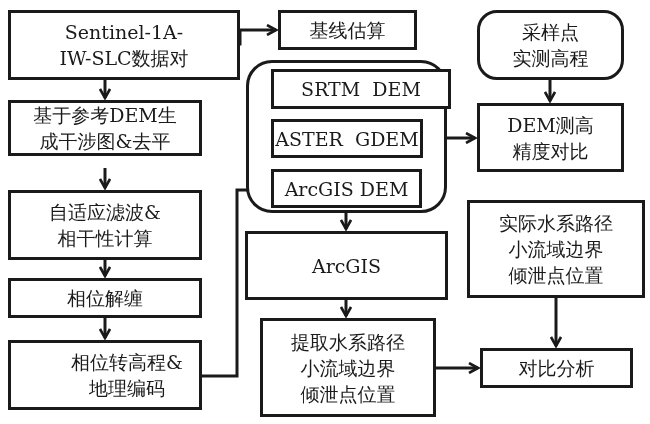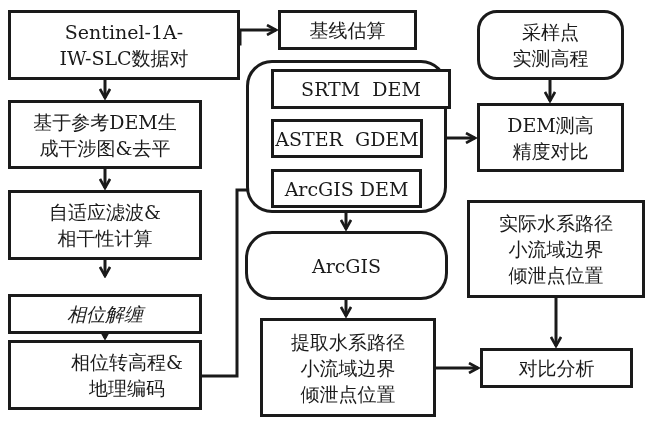--- a/index.html
+++ b/index.html
@@ -36,29 +36,29 @@
     <path d="M556,298 L556,346" marker-end="url(#arr)"></path>
   </g>
 </svg>
 
 <div class="container" style="left:246px;top:60px;width:201px;height:153px;"></div>
 
 <div class="box" style="left:8px;top:10px;width:232px;height:70px;">
   <span>Sentinel-1A-</span>
   <span>IW-SLC数据对</span>
 </div>
-<div class="box" style="left:8px;top:100px;width:194px;height:69px;">
+<div class="box" style="left:8px;top:100px;width:194px;height:56px;">
   <span>基于参考DEM生</span>
   <span>成干涉图&amp;去平</span>
 </div>
 <div class="box" style="left:8px;top:190px;width:194px;height:70px;">
   <span>自适应滤波&amp;</span>
   <span>相干性计算</span>
 </div>
-<div class="box" style="left:8px;top:294px;width:194px;height:40px;font-style:italic;">
+<div class="box" style="left:8px;top:278px;width:194px;height:40px;">
   <span>相位解缠</span>
 </div>
 <div class="box" style="left:8px;top:340px;width:194px;height:70px;padding-left:44px;">
   <span>相位转高程&amp;</span>
   <span>地理编码</span>
 </div>
 
 <div class="box" style="left:278px;top:10px;width:139px;height:40px;">
   <span>基线估算</span>
 </div>
@@ -75,21 +75,21 @@
 
 <div class="box" style="left:477px;top:10px;width:147px;height:70px;border-radius:20px;">
   <span>采样点</span>
   <span>实测高程</span>
 </div>
 <div class="box" style="left:477px;top:103px;width:147px;height:69px;">
   <span>DEM测高</span>
   <span>精度对比</span>
 </div>
 
-<div class="box" style="left:245px;top:231px;width:203px;height:69px;border-radius:27px;">
+<div class="box" style="left:245px;top:231px;width:203px;height:69px;">
   <span>ArcGIS</span>
 </div>
 <div class="box" style="left:260px;top:318px;width:176px;height:99px;">
   <span>提取水系路径</span>
   <span>小流域边界</span>
   <span>倾泄点位置</span>
 </div>
 
 <div class="box" style="left:467px;top:200px;width:178px;height:98px;">
   <span>实际水系路径</span>

